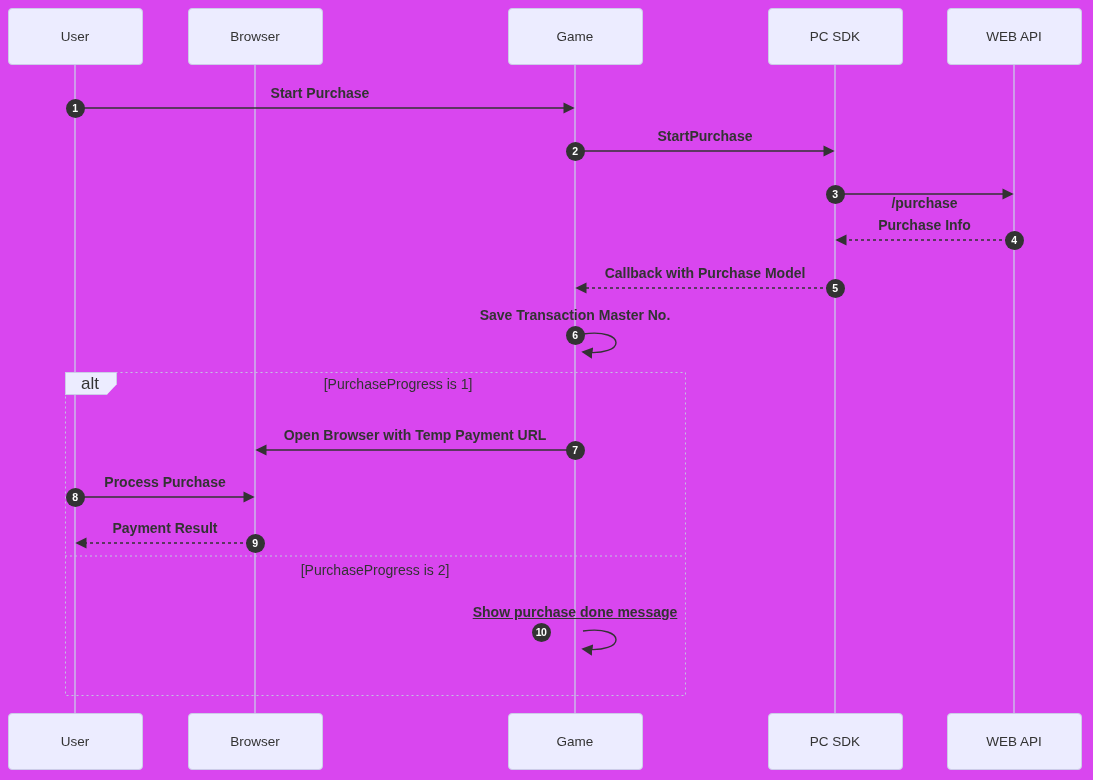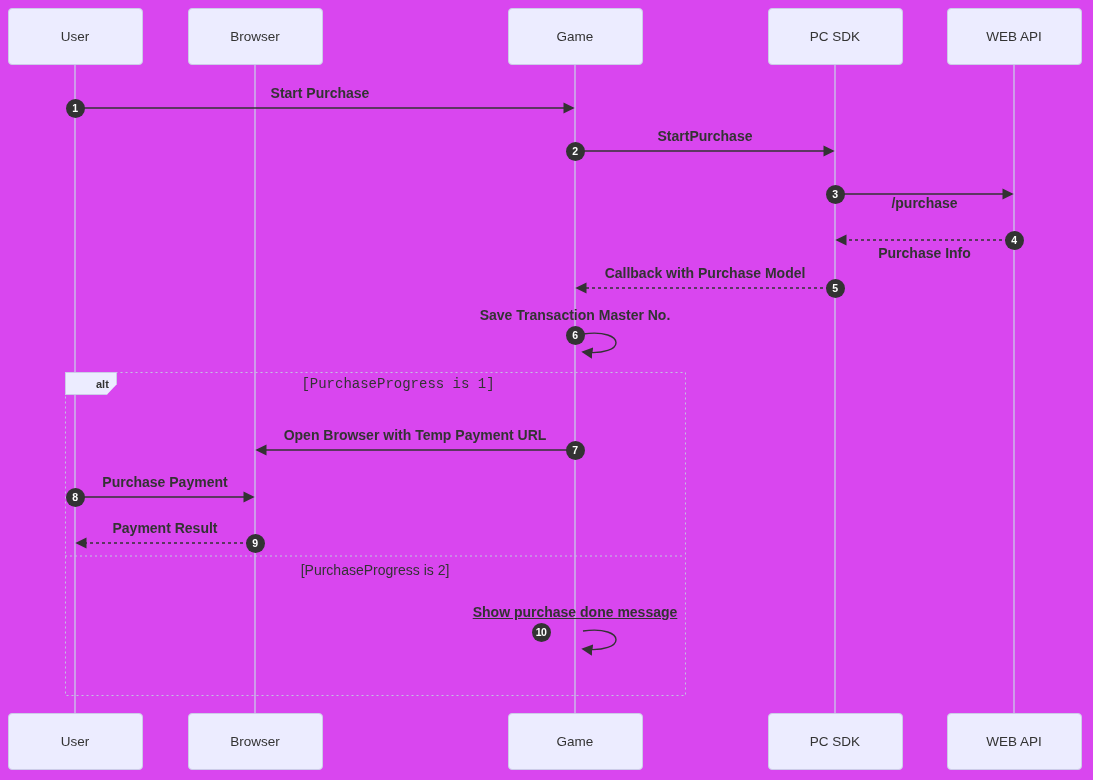--- a/index.html
+++ b/index.html
@@ -43,25 +43,24 @@
     display:flex;align-items:center;justify-content:center;
     letter-spacing:-0.5px;
   }
   .alt-tab{
     position:absolute;
     width:52px;height:23px;
     background:#ECECFF;
     border:1px solid #CCCCE8;
     box-sizing:border-box;
     clip-path:polygon(0 0,100% 0,100% 52%,80% 100%,0 100%);
-    font-size:11px;
+    font-size:17px;
     color:#333333;
     display:flex;align-items:center;
-    padding-left:30px;
-    font-weight:bold;
+    padding-left:15px;
   }
   .guard-label{
     position:absolute;
     transform:translate(-50%,-50%);
     font-size:14px;
     white-space:nowrap;
     color:#333333;
   }
 </style>
 </head>
@@ -125,36 +124,36 @@
       </div>
       <div class="actor-box" style="left: 946.5px; top: 8px;">
         <span>WEB API</span>
       </div>
       <div class="actor-box" style="left: 946.5px; top: 713px;">
         <span>WEB API</span>
       </div>
       <div class="alt-tab" style="left: 65px; top: 372px;">
         <span>alt</span>
       </div>
-      <div class="guard-label" style="left: 398px; top: 384px; font-family: Liberation Mono, monospace;">[PurchaseProgress is 1]</div>
+      <div class="guard-label" style="left: 398px; top: 384px;">[PurchaseProgress is 1]</div>
       <div class="guard-label" style="left: 375px; top: 570px;">[PurchaseProgress is 2]</div>
       <div class="msg-label" style="left: 320px; top: 101px;">Start Purchase</div>
       <div class="num-badge" style="left: 75px; top: 108px;">1</div>
       <div class="msg-label" style="left: 705px; top: 144px;">StartPurchase</div>
       <div class="num-badge" style="left: 575px; top: 151px;">2</div>
       <div class="msg-label" style="left: 924.5px; top: 187px; margin-top: 24px;">/purchase</div>
       <div class="num-badge" style="left: 835px; top: 194px;">3</div>
-      <div class="msg-label" style="left: 924.5px; top: 233px; margin-top: 28px;">Purchase Info</div>
+      <div class="msg-label" style="left: 924.5px; top: 233px;">Purchase Info</div>
       <div class="num-badge" style="left: 1014px; top: 240px;">4</div>
       <div class="msg-label" style="left: 705px; top: 281px;">Callback with Purchase Model</div>
       <div class="num-badge" style="left: 835px; top: 288px;">5</div>
       <div class="msg-label" style="left: 575px; top: 323px;">Save Transaction Master No.</div>
       <div class="num-badge" style="left: 575px; top: 335px;">6</div>
       <div class="msg-label" style="left: 415px; top: 443px;">Open Browser with Temp Payment URL</div>
       <div class="num-badge" style="left: 575px; top: 450px;">7</div>
-      <div class="msg-label" style="left: 165px; top: 490px;">Purchase Payment</div>
+      <div class="msg-label" style="left: 165px; top: 490px;">Process Purchase</div>
       <div class="num-badge" style="left: 75px; top: 497px;">8</div>
       <div class="msg-label" style="left: 165px; top: 536px; text-align: right;">Payment Result</div>
       <div class="num-badge" style="left: 255px; top: 543px;">9</div>
       <div class="msg-label" style="left: 575px; top: 620px; text-decoration: underline;">Show purchase done message</div>
       <div class="num-badge" style="left: 541px; top: 632px;">10</div>
     </div>
 </div>
 
 </body></html>

